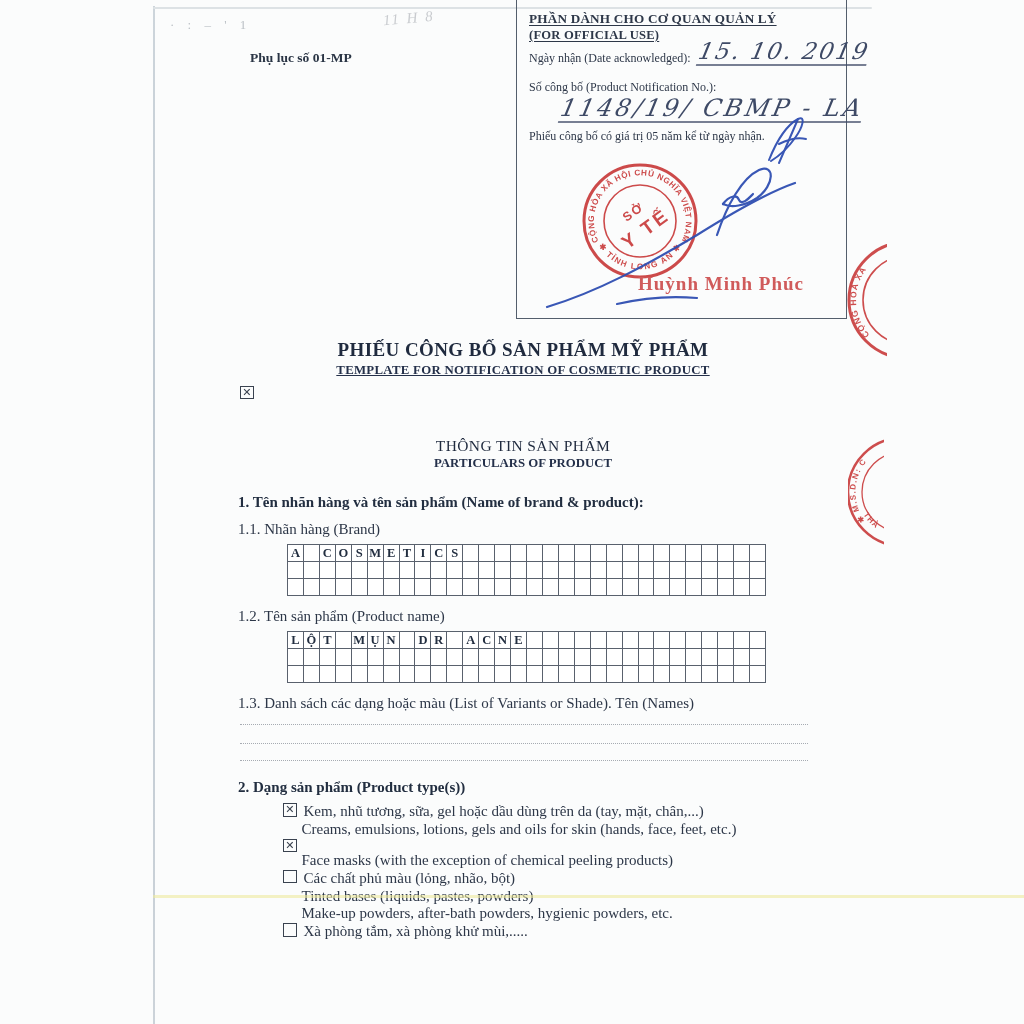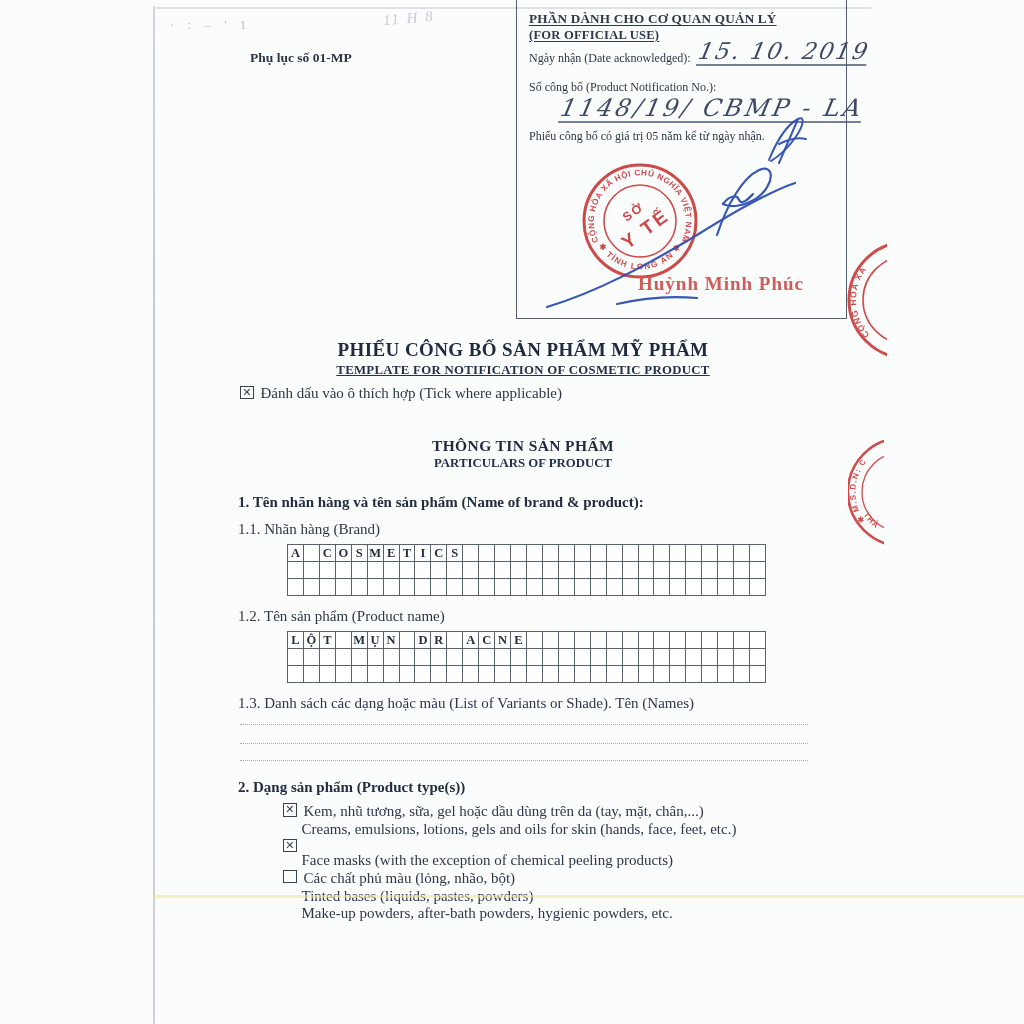--- a/index.html
+++ b/index.html
@@ -26,21 +26,21 @@
     transform:skewX(-12deg);letter-spacing:2px;white-space:nowrap;
     text-decoration:underline;text-decoration-thickness:1.5px;text-underline-offset:5px;
     -webkit-text-decoration-color:rgba(62,74,102,.7);text-decoration-color:rgba(62,74,102,.7);}
   .date-value{font-size:23px;}
   .number-value{font-size:24px;letter-spacing:3px;}
   .signer{left:121px;top:273px;position:absolute;font-weight:bold;font-size:19px;color:#d05b5b;letter-spacing:1px;white-space:nowrap;text-align:center;}
   
   .center-block{left:238px;width:570px;text-align:center;}
   .main-title{top:339px;font-size:19px;font-weight:bold;color:#1f2a3e;letter-spacing:.4px;}
   .sub-title{top:363px;font-size:12.8px;font-weight:bold;color:#24304а;color:#24304a;letter-spacing:.3px;text-decoration:underline;}
-  .info-title{top:437px;font-size:15.5px;font-weight:bold;color:#1f2a3e;letter-spacing:.4px;}
+  .info-title{top:437px;font-size:15.5px;font-weight:normal;color:#1f2a3e;letter-spacing:.4px;}
   .info-sub{top:456px;font-size:12.8px;font-weight:bold;color:#24304a;}
   .body-line{font-size:15px;white-space:nowrap;color:#2d3748;}
   .bold{font-weight:bold;color:#222e40;}
   
   .cb{display:inline-block;width:11.5px;height:11.5px;border:1.2px solid #39424f;position:relative;vertical-align:-1px;margin-right:7px;flex:none;}
   .cb.checked::after{content:"✕";position:absolute;left:0;top:0;width:100%;height:100%;
     font-size:11px;line-height:11.5px;text-align:center;color:#39424f;font-family:"DejaVu Sans", sans-serif;}
   
   .ocr-grid{display:grid;border-left:1px solid #59616d;border-top:1px solid #59616d;background:#fff;}
   .ocr-grid .cell{border-right:1px solid #59616d;border-bottom:1px solid #59616d;
@@ -147,21 +147,21 @@
       </text>
       <text x="40" y="55" font-size="9" font-weight="bold" fill="#c93b3b" transform="rotate(-30 40 55)">SẢ</text>
     </g>
   </svg>
 </div>
 
 <div class="abs center-block main-title">PHIẾU CÔNG BỐ SẢN PHẨM MỸ PHẨM</div>
 <div class="abs center-block sub-title">TEMPLATE FOR NOTIFICATION OF COSMETIC PRODUCT</div>
 
 <div class="abs body-line" style="left:240px;top:385px;">
-  <span class="cb checked"></span><span>Đánh dấu vào ô thích hợp (Tick where applicable)</span>
+  <span class="cb checked"></span>
 </div>
 
 <div class="abs center-block info-title">THÔNG TIN SẢN PHẨM</div>
 <div class="abs center-block info-sub">PARTICULARS OF PRODUCT</div>
 
 <div class="abs body-line bold" style="left:238px;top:494px;">1. Tên nhãn hàng và tên sản phẩm (Name of brand &amp; product):</div>
 <div class="abs body-line" style="left:238px;top:521px;">1.1. Nhãn hàng (Brand)</div>
 
 <div class="abs ocr-grid" style="left: 287px; top: 544px; width: 478px; grid-template-columns: repeat(30, 1fr);" aria-label="brand grid">
     <div class="cell" style="height: 16px;">A</div>
@@ -380,15 +380,22 @@
         <span class="cb"></span>
         <span class="vi-text">Các chất phủ màu (lỏng, nhão, bột)</span>
       </div>
     <div class="ptype-en">Tinted bases (liquids, pastes, powders)</div>
   </div>
 
   <div>
     <div class="ptype-en">Make-up powders, after-bath powders, hygienic powders, etc.</div>
   </div>
 
+  <div>
+    <div class="ptype-vi">
+        <span class="cb"></span>
+        <span class="vi-text">Xà phòng tắm, xà phòng khử mùi,.....</span>
+      </div>
+
+  </div>
 </div>
 
 <div class="abs yellow-line"></div>
 
 </body></html>

